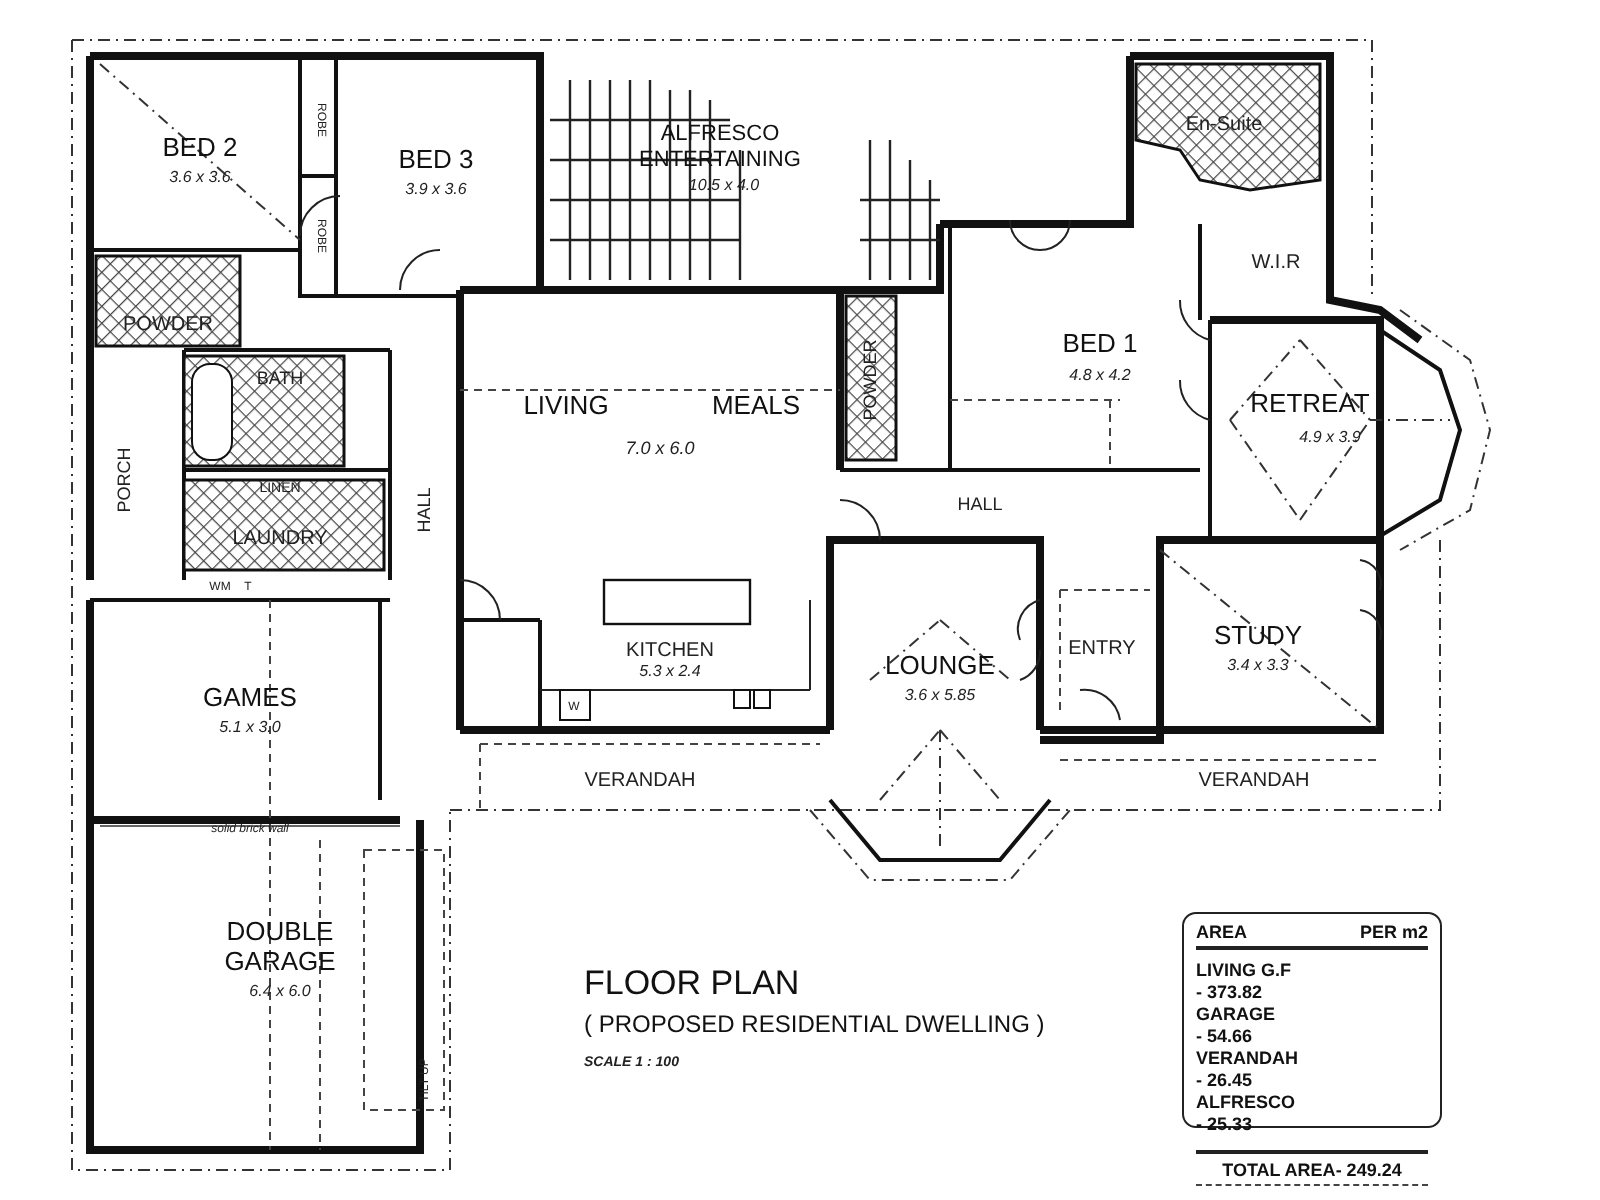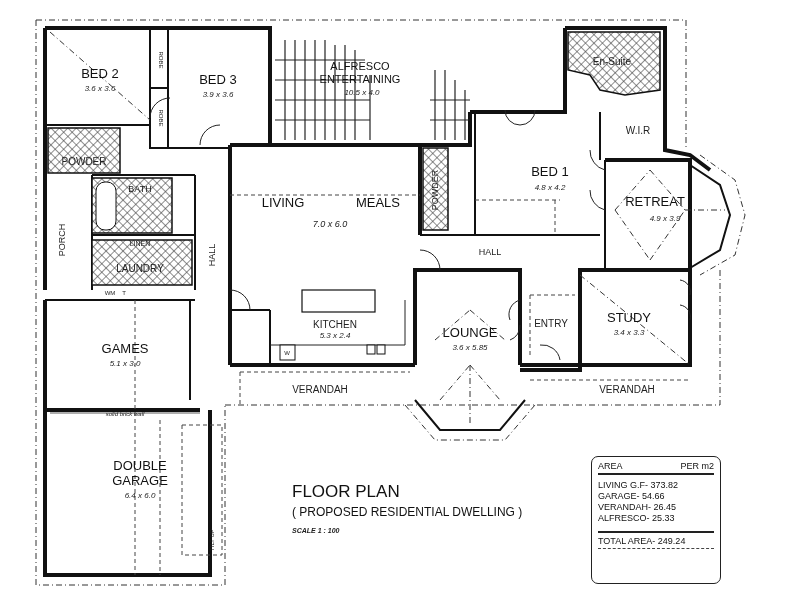--- a/index.html
+++ b/index.html
@@ -12,27 +12,27 @@
   .dash2 { stroke:#444; stroke-width:1; fill:none; stroke-dasharray:4 3; }
   .grid { stroke:#222; stroke-width:1.2; }
   .wet { fill:url(#hatch); stroke:#111; stroke-width:1.5; }
   .door { stroke:#222; stroke-width:1; fill:none; }
   .room-label { font-family:"Liberation Sans", sans-serif; font-size:13px; fill:#111; text-anchor:middle; }
   .room-dim { font-family:"Liberation Sans", sans-serif; font-size:8px; font-style:italic; fill:#222; text-anchor:middle; }
   .small-label { font-family:"Liberation Sans", sans-serif; font-size:8px; fill:#222; text-anchor:middle; }
   .title-main { font-family:"Liberation Sans", sans-serif; font-size:17px; fill:#111; }
   .title-sub { font-family:"Liberation Sans", sans-serif; font-size:12px; fill:#111; }
   .title-scale { font-family:"Liberation Sans", sans-serif; font-size:7px; font-style:italic; font-weight:bold; fill:#222; }
-  .area-table { position:absolute; left:591px; top:456px; width:130px; height:128px;
+  .area-table { position:absolute; left:591px; top:456px; width:130px; height:108px;
                 border:1.5px solid #222; border-radius:7px; background:#fff;
-                font-size:9px; padding:4px 6px; box-sizing:border-box; }
+                font-size:9px; padding:4px 6px; box-sizing:border-box;font-weight:bold; }
   .area-table .hdr { display:flex; justify-content:space-between; padding-bottom:2px;
                      border-bottom:2px double #222; margin-bottom:5px; }
-  .area-table .row { display:flex; justify-content:flex-start; line-height:11px; }
-  .area-table .total { display:flex; justify-content:flex-start; margin-top:7px; padding-top:3px;
+  .area-table .row { display:flex; justify-content:space-between; line-height:11px;flex-direction:column; }
+  .area-table .total { display:flex; justify-content:center; margin-top:7px; padding-top:3px;
                        border-top:2px double #222; border-bottom:1px dashed #444; padding-bottom:2px; }
 </style>
 </head>
 <body>
 
 <svg id="plan" viewBox="0 0 800 600" xmlns="http://www.w3.org/2000/svg">
   <defs>
     <pattern id="hatch" width="6" height="6" patternUnits="userSpaceOnUse" patternTransform="rotate(45)">
       <rect width="6" height="6" fill="#fff"></rect>
       <line x1="0" y1="0" x2="0" y2="6" stroke="#444" stroke-width="1.2"></line>

